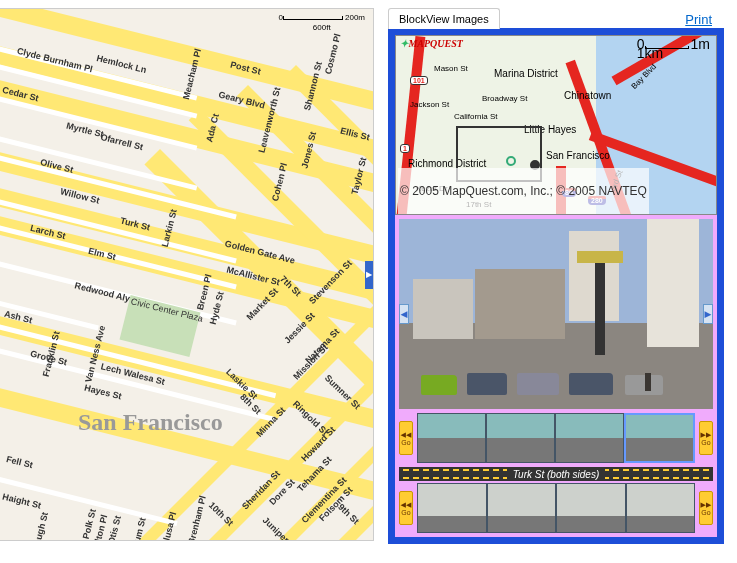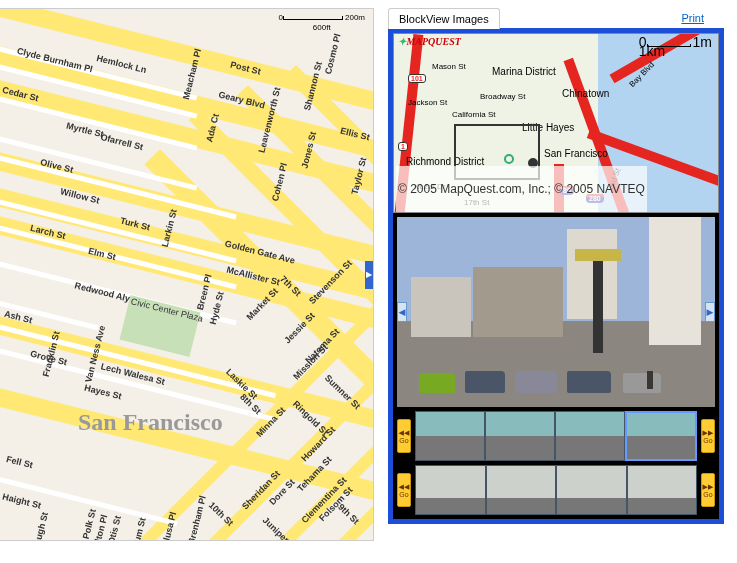--- a/index.html
+++ b/index.html
@@ -12,22 +12,22 @@
 .minor{background:#fff;height:5px;position:absolute}
 .park{background:#c8e0b8;position:absolute}
 .city-label{position:absolute;color:#999;font-family:Georgia,serif;font-size:24px;font-weight:bold;pointer-events:none}
 .scale-main{position:absolute;top:4px;right:8px;font-size:8px;color:#000;text-align:right;line-height:10px}
 .scale-main .bar{width:60px;height:4px;border:1px solid #000;border-top:none;display:inline-block;vertical-align:middle;margin-right:2px}
 .expand-btn{position:absolute;right:0;top:50%;transform:translateY(-50%);width:8px;height:28px;background:#3366cc;color:#fff;font-size:8px;line-height:28px;text-align:center;cursor:pointer}
 .right-panel{width:336px;margin-left:14px;position:relative}
 .tabs{display:flex;gap:4px}
 .tab{border:1px solid #ccc;border-bottom:none;padding:4px 10px;font-size:11px;background:#f5f5f5;cursor:pointer;border-radius:3px 3px 0 0}
 .tab.active{background:#fff}
-.print-link{position:absolute;right:20px;top:4px;color:#0066cc;text-decoration:underline;font-size:11px;cursor:pointer}
-.right-content{border:5px solid #1d4ed8;background:#000000;padding:0;margin-top:-1px}
+.print-link{position:absolute;right:12px;top:4px;color:#0066cc;text-decoration:underline;font-size:13px;cursor:pointer}
+.right-content{border:7px solid #1d4ed8;background:#f0abfc;padding:0;margin-top:-1px}
 .overview{position:relative;height:180px;border:1px solid #888;margin:0;overflow:hidden;background:#eef3e6}
 .ov-water{position:absolute;right:0;top:0;width:120px;height:180px;background:#b3d4f1}
 .ov-red{background:#e52620;position:absolute}
 .ov-label{position:absolute;font-size:10px;color:#000;font-weight:normal;white-space:nowrap}
 .ov-label.small{font-size:8px;font-weight:normal}
 .ov-rect{position:absolute;border:2px solid #333;left:60px;top:90px;width:86px;height:56px}
 .mapquest-logo{position:absolute;top:2px;left:4px;font-family:Georgia,serif;font-size:10px;color:#c00;font-style:italic;font-weight:bold}
 .mapquest-star{color:#3b6}
 .ov-scale{position:absolute;top:4px;right:6px;font-size:14px;text-align:left;line-height:9px}
 .ov-scale .bar{width:44px;height:3px;border:1px solid #000;border-top:none;display:inline-block;margin-right:2px}
@@ -244,20 +244,23 @@
           <div class="thumb"></div>
           <div class="thumb"></div>
           <div class="thumb active"></div>
         </div>
         <div class="go-btn">
             <span>▶▶</span>
             <span>Go</span>
           </div>
       </div>
 
+      <div class="road-divider">
+          <span class="road-text">Turk St (both sides)</span>
+        </div>
 
       <div class="strip-row">
         <div class="go-btn">
             <span>◀◀</span>
             <span>Go</span>
           </div>
         <div class="thumb-strip">
           <div class="thumb" style="background:linear-gradient(#cdd1cc 0 66%,#777 66% 100%)"></div>
           <div class="thumb" style="background:linear-gradient(#cdd1cc 0 66%,#777 66% 100%)"></div>
           <div class="thumb" style="background:linear-gradient(#cdd1cc 0 66%,#777 66% 100%)"></div>

